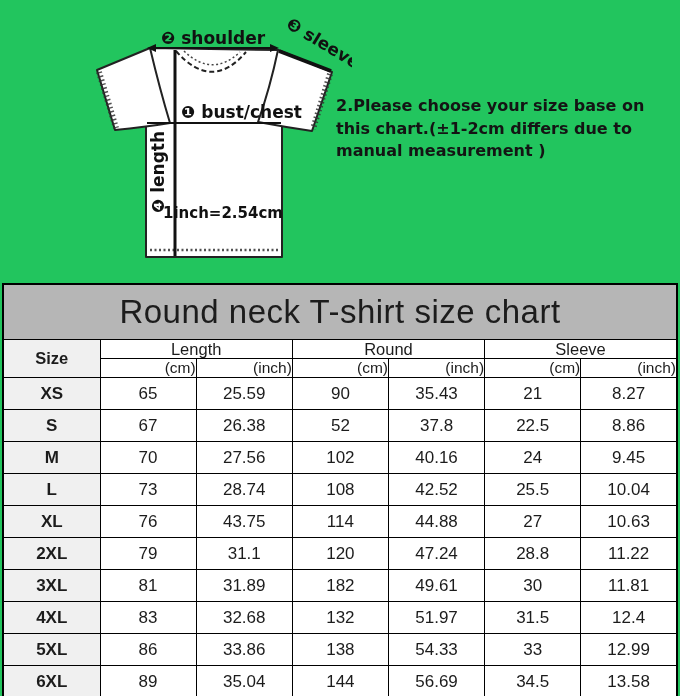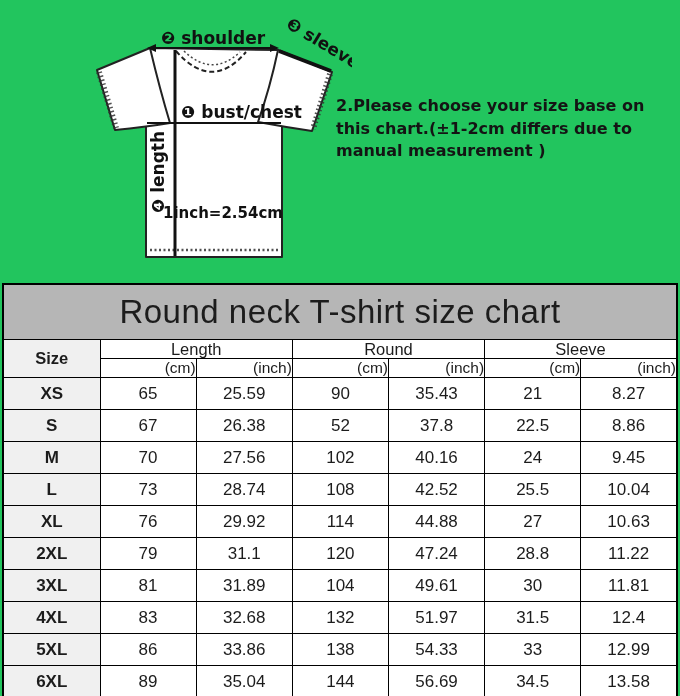--- a/index.html
+++ b/index.html
@@ -137,40 +137,40 @@
         <td>73</td>
         <td class="red">28.74</td>
         <td>108</td>
         <td class="red">42.52</td>
         <td>25.5</td>
         <td class="red">10.04</td>
       </tr>
       <tr class="r-data">
         <td class="size-c">XL</td>
         <td>76</td>
-        <td class="red">29.92</td>
+        <td class="red">43.75</td>
         <td>114</td>
         <td class="red">44.88</td>
         <td>27</td>
         <td class="red">10.63</td>
       </tr>
       <tr class="r-data">
         <td class="size-c">2XL</td>
         <td>79</td>
         <td class="red">31.1</td>
         <td>120</td>
         <td class="red">47.24</td>
         <td>28.8</td>
         <td class="red">11.22</td>
       </tr>
       <tr class="r-data">
         <td class="size-c">3XL</td>
         <td>81</td>
         <td class="red">31.89</td>
-        <td>104</td>
+        <td>182</td>
         <td class="red">49.61</td>
         <td>30</td>
         <td class="red">11.81</td>
       </tr>
       <tr class="r-data">
         <td class="size-c">4XL</td>
         <td>83</td>
         <td class="red">32.68</td>
         <td>132</td>
         <td class="red">51.97</td>

